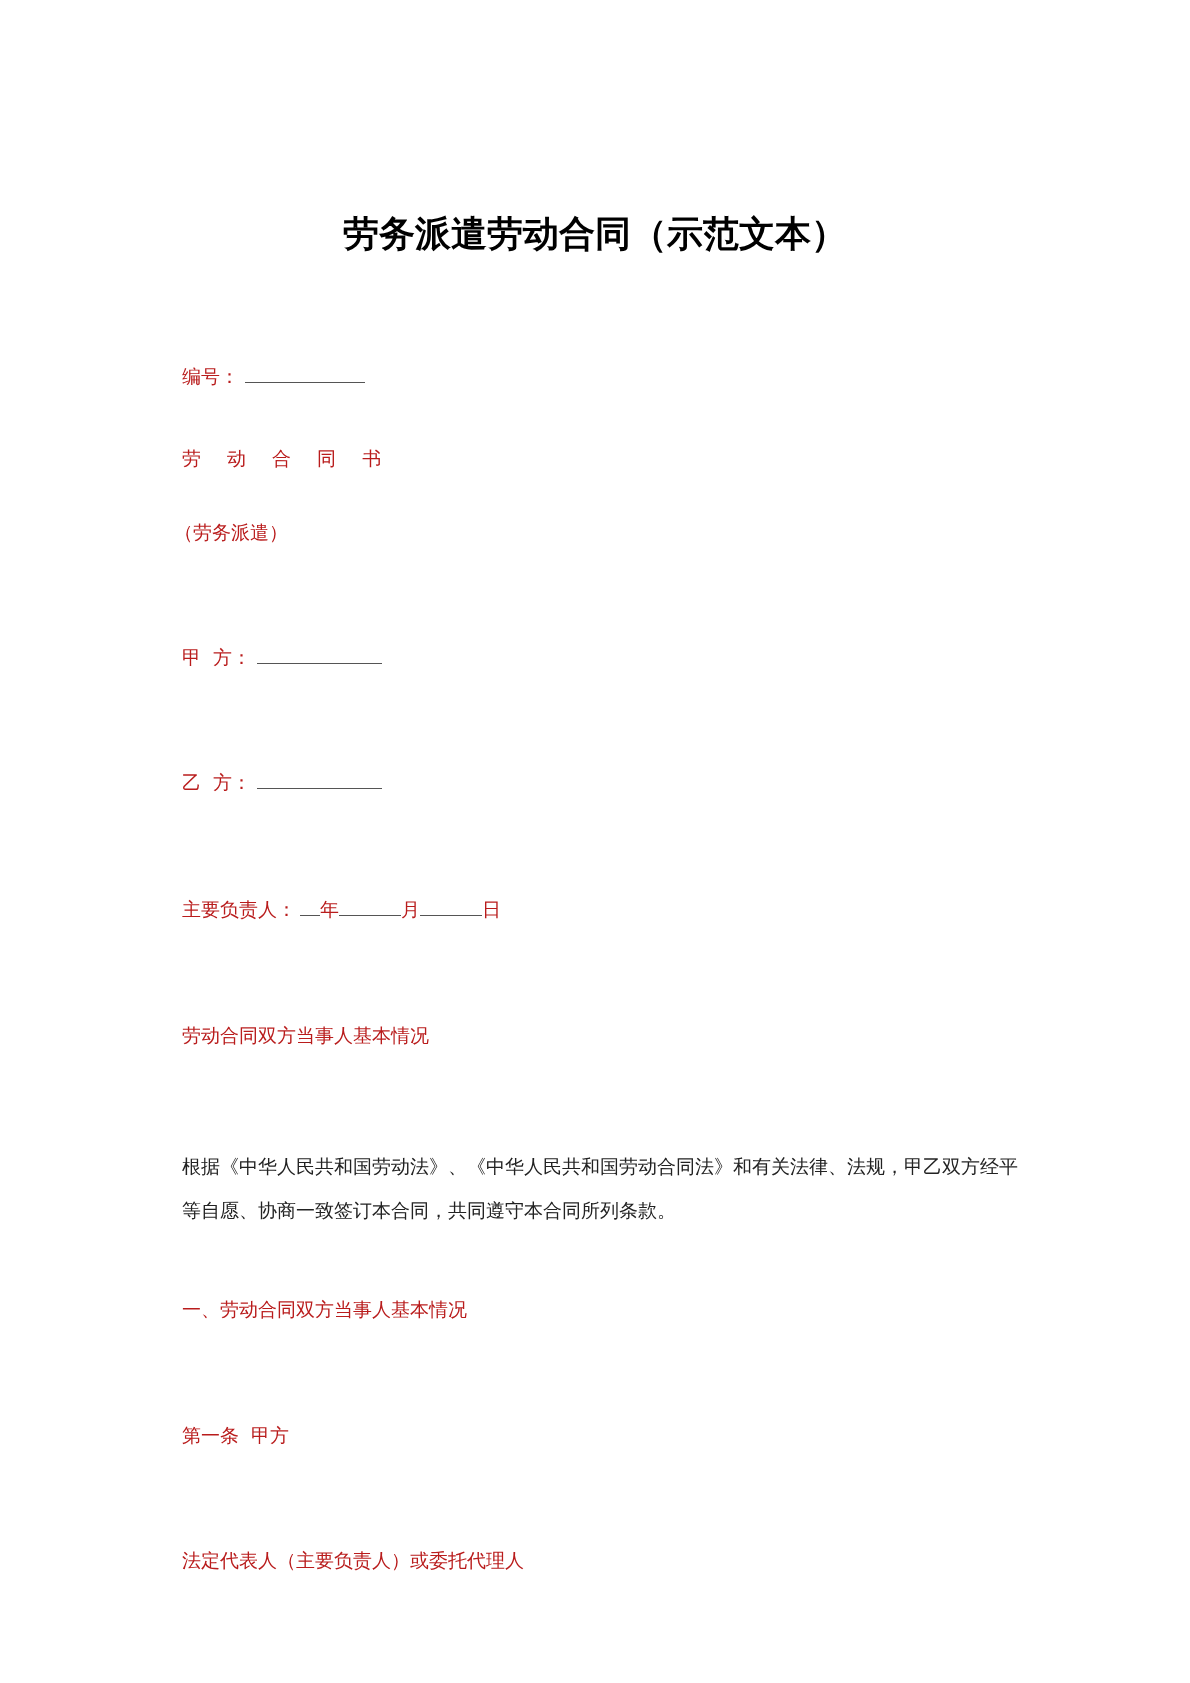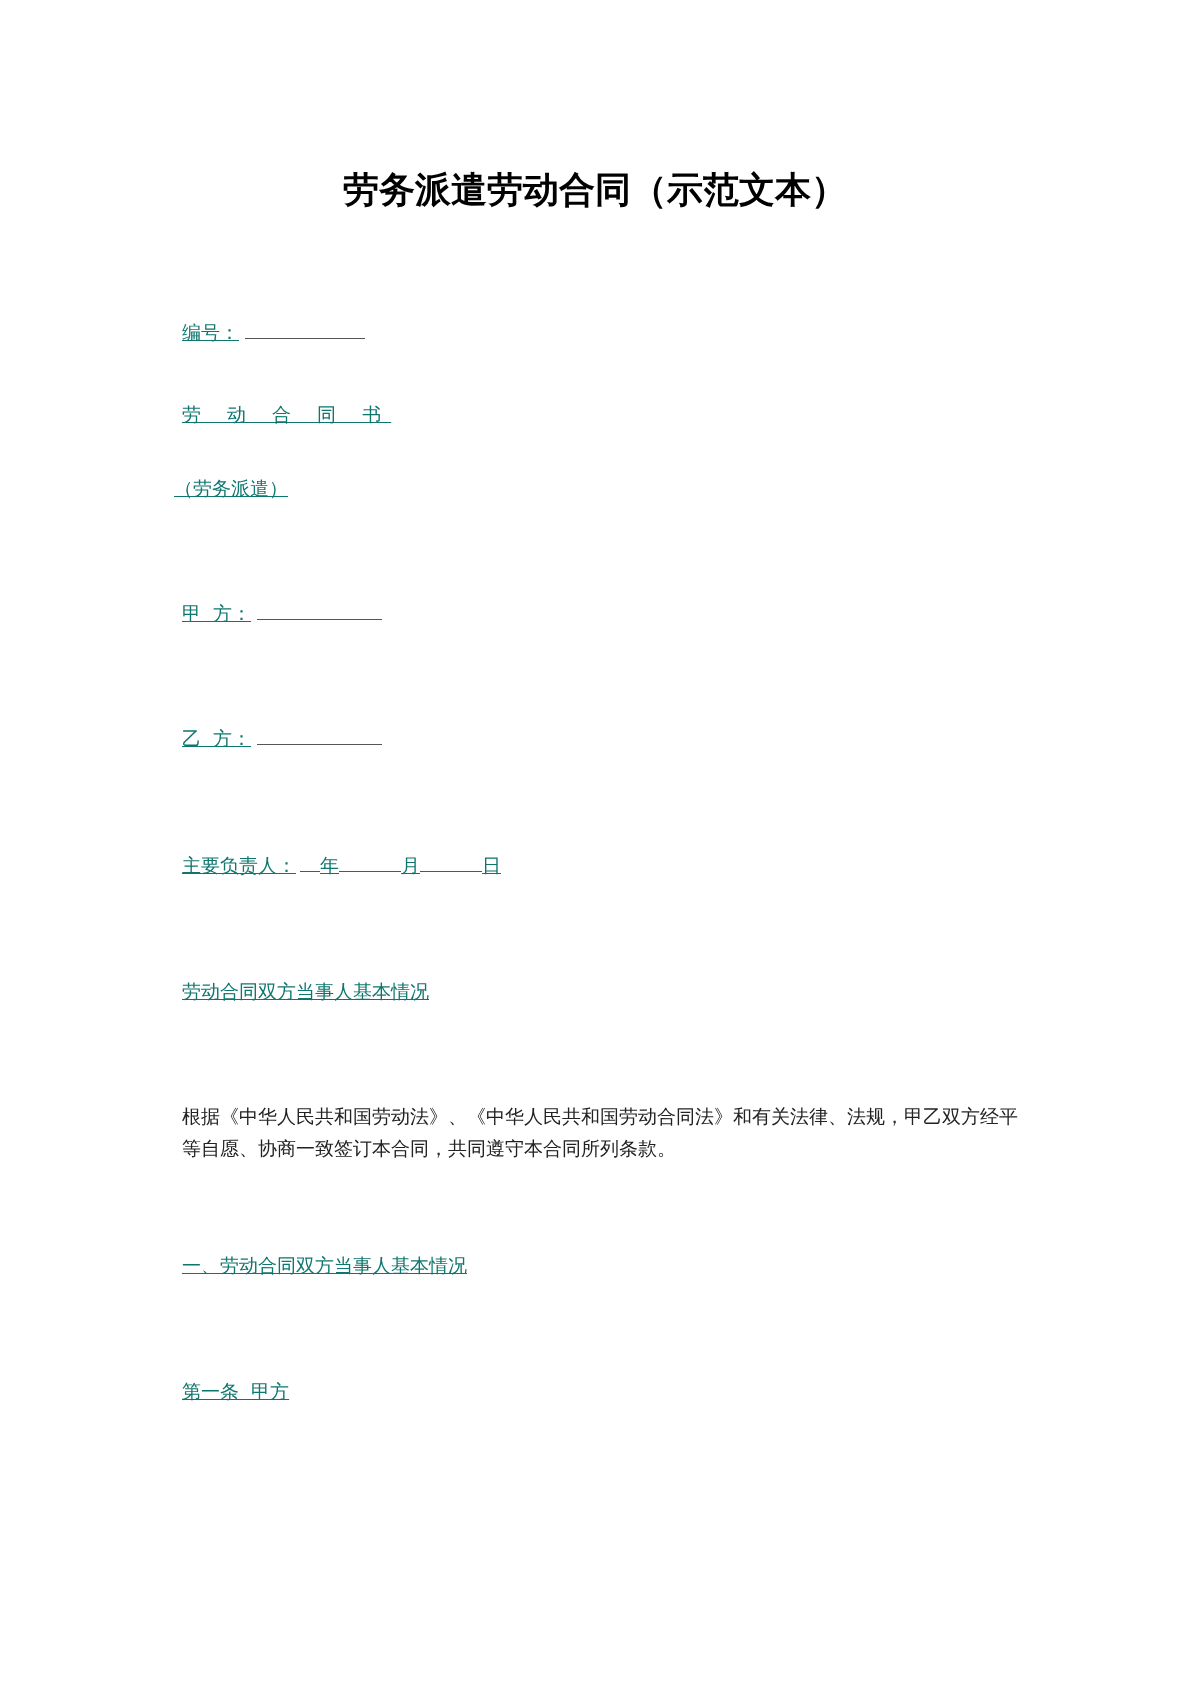--- a/index.html
+++ b/index.html
@@ -1,24 +1,24 @@
 <!DOCTYPE html>
 <html><head>
 <meta charset="utf-8">
 <style>
   html, body { margin: 0; padding: 0; background: #ffffff; }
   body { width: 1190px; height: 1683px; position: relative; overflow: hidden;
          font-family: "DejaVu Serif", "Liberation Serif", serif; color: #111; }
-  .page { position: absolute; inset: 0; }
+  .page { position: absolute; inset: 0; margin-top: 44px; }
   .title { position: absolute; left: 0; width: 1190px; top: 166px; text-align: center;
            font-size: 36px; font-weight: bold; font-family: "DejaVu Sans", "Liberation Sans", sans-serif; letter-spacing: 0px; color: #000; }
-  .line { position: absolute; left: 182px; font-size: 19px; line-height: 24px; white-space: nowrap; color: #0f766e; text-decoration: underline; }
+  .line { position: absolute; left: 182px; font-size: 19px; line-height: 24px; white-space: nowrap; color: #b91c1c; }
   .spaced { letter-spacing: 10px; }
   .blank { display: inline-block; border-bottom: 1px solid #555; height: 18px; vertical-align: baseline; }
-  .para { position: absolute; left: 182px; width: 840px; font-size: 19px; line-height: 32px; color: #222; }
+  .para { position: absolute; left: 182px; width: 840px; font-size: 19px; line-height: 44px; color: #222; }
 </style>
 </head>
 <body>
 
 <div class="page">
 
   <div class="title">劳务派遣劳动合同（示范文本）</div>
 
   <div class="line" style="top:320px;">
     <span>编号：</span><span class="blank" style="width:120px; margin-left:6px;"></span>
@@ -41,14 +41,15 @@
   </div>
 
   <div class="line" style="top:979px;">劳动合同双方当事人基本情况</div>
 
   <div class="para" style="top:1100px;">根据《中华人民共和国劳动法》、《中华人民共和国劳动合同法》和有关法律、法规，甲乙双方经平等自愿、协商一致签订本合同，共同遵守本合同所列条款。</div>
 
   <div class="line" style="top:1253px;">一、劳动合同双方当事人基本情况</div>
 
   <div class="line" style="top:1379px; white-space:pre;">第一条  甲方</div>
 
+  <div class="line" style="top:1504px;">法定代表人（主要负责人）或委托代理人</div>
 
 </div>
 
 </body></html>

